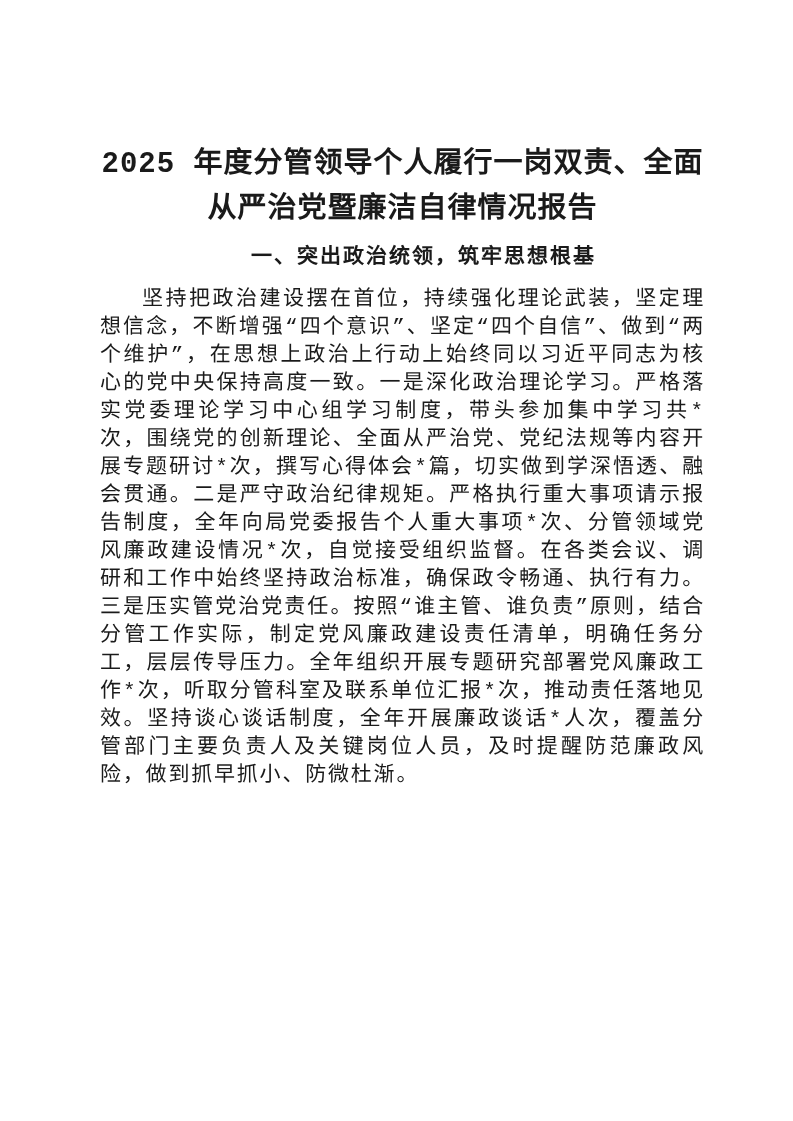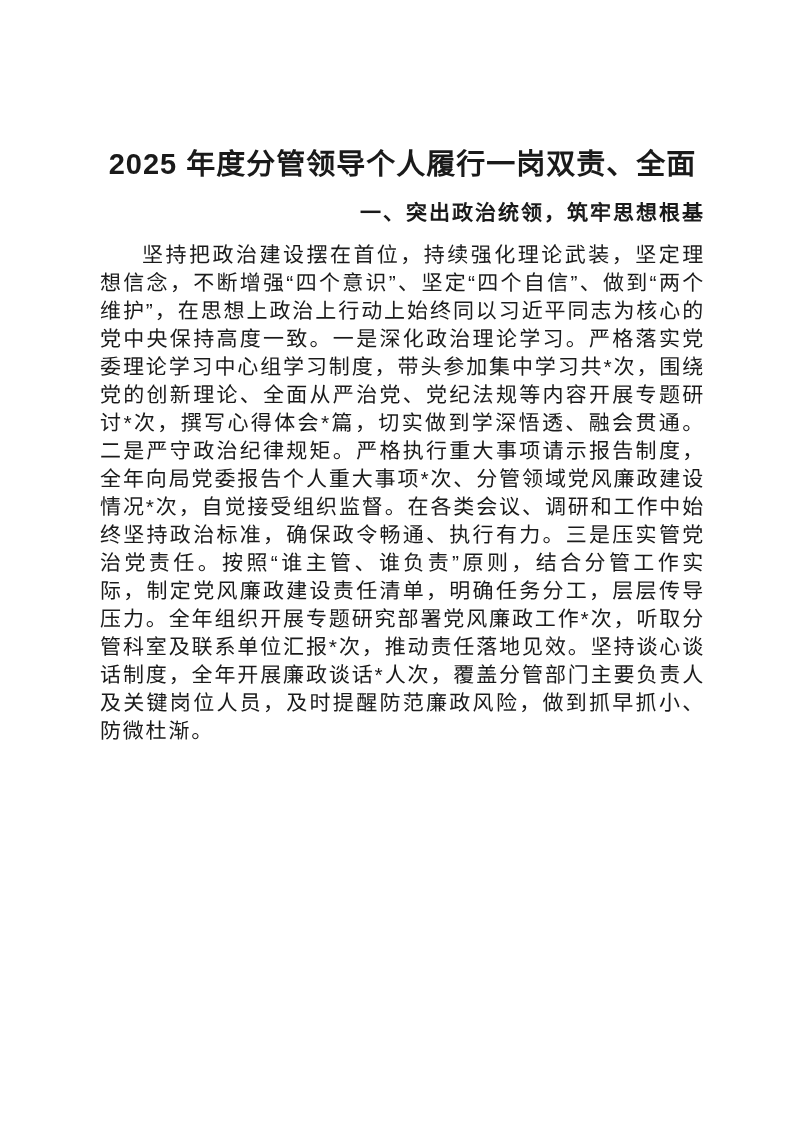--- a/index.html
+++ b/index.html
@@ -9,21 +9,21 @@
   }
   .page {
     position: relative;
     width: 793px;
     height: 1077px;
     margin: 0 auto;
     background: #ffffff;
     box-sizing: border-box;
     padding: 142px 88px 0 100px;
     overflow: hidden;
-    font-family: Liberation Sans, sans-serif;
+    font-family: Liberation Mono, monospace;
     color: #1a1a1a;
   }
   .doc-title {
     margin: 0 0 5px 0;
     font-size: 29px;
     line-height: 45px;
     font-weight: bold;
     text-align: center;
     letter-spacing: 1px;
   }
@@ -40,30 +40,31 @@
     text-justify: inter-ideograph;
     text-indent: 2em;
   }
   .section-heading {
     margin: 12px 0 14px 0;
     font-size: 21px;
     line-height: 28px;
     letter-spacing: 2px;
     font-weight: bold;
     text-indent: 2em;
-    text-align: right;
+    text-align: center;
   }
 </style>
 </head>
 <body>
 
 <div class="page">
 
   <h1 class="doc-title">
     <span class="title-line">2025 年度分管领导个人履行一岗双责、全面</span>
+    <span class="title-line">从严治党暨廉洁自律情况报告</span>
   </h1>
 
 
   <h2 class="section-heading">一、突出政治统领，筑牢思想根基</h2>
 
   <p class="body-para">坚持把政治建设摆在首位，持续强化理论武装，坚定理想信念，不断增强“四个意识”、坚定“四个自信”、做到“两个维护”，在思想上政治上行动上始终同以习近平同志为核心的党中央保持高度一致。一是深化政治理论学习。严格落实党委理论学习中心组学习制度，带头参加集中学习共*次，围绕党的创新理论、全面从严治党、党纪法规等内容开展专题研讨*次，撰写心得体会*篇，切实做到学深悟透、融会贯通。二是严守政治纪律规矩。严格执行重大事项请示报告制度，全年向局党委报告个人重大事项*次、分管领域党风廉政建设情况*次，自觉接受组织监督。在各类会议、调研和工作中始终坚持政治标准，确保政令畅通、执行有力。三是压实管党治党责任。按照“谁主管、谁负责”原则，结合分管工作实际，制定党风廉政建设责任清单，明确任务分工，层层传导压力。全年组织开展专题研究部署党风廉政工作*次，听取分管科室及联系单位汇报*次，推动责任落地见效。坚持谈心谈话制度，全年开展廉政谈话*人次，覆盖分管部门主要负责人及关键岗位人员，及时提醒防范廉政风险，做到抓早抓小、防微杜渐。</p>
 
 </div>
 
 </body></html>

